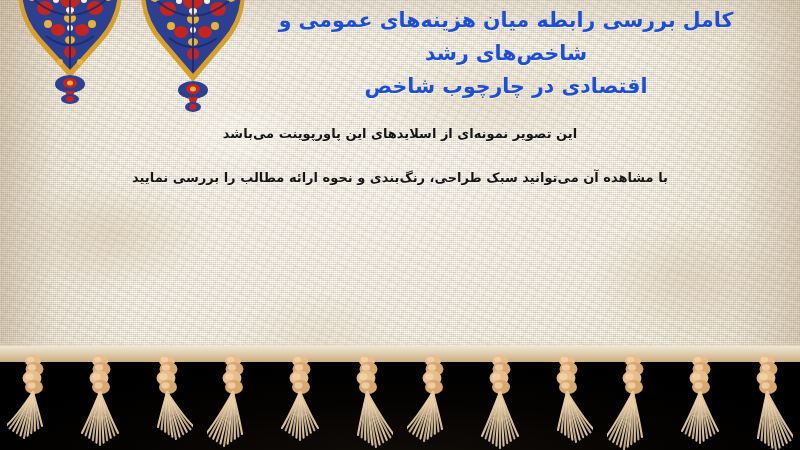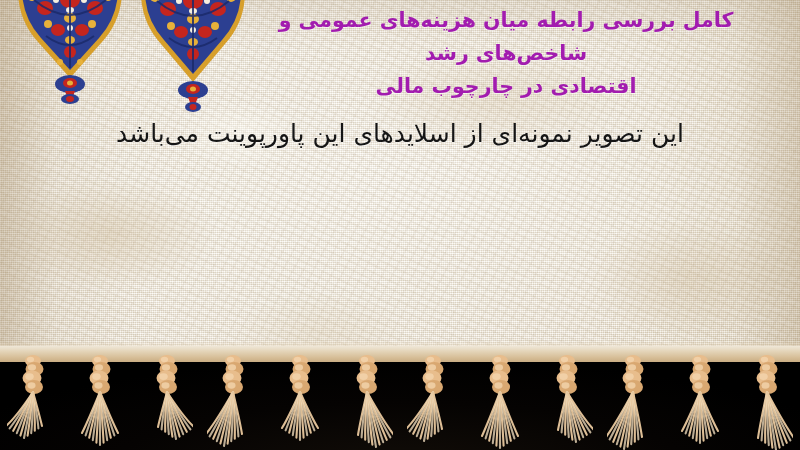--- a/index.html
+++ b/index.html
@@ -68,40 +68,40 @@
   .text-layer {
     position: absolute;
     inset: 0;
   }
   .title {
     position: absolute;
     top: 4px;
     right: 14px;
     width: 560px;
     text-align: center;
-    color: #a21caf;
+    color: #1d4ed8;
     font-size: 20.5px;
     font-weight: 700;
     line-height: 33px;
     letter-spacing: 0px;
     text-shadow: 0 1px 0 rgba(255,255,255,0.45);
     direction: rtl;
   }
   .body-block {
     position: absolute;
     top: 112px;
     right: 0;
     left: 0;
     text-align: center;
     direction: rtl;
   }
   .body-line {
     color: #151515;
-    font-size: 25px;
-    font-weight: 400;
+    font-size: 13px;
+    font-weight: 700;
     line-height: 44px;
     text-shadow: 0 1px 0 rgba(255,255,255,0.42);
     white-space: nowrap;
   }
 
   
   .ornament {
     position: absolute;
     top: -44px;
   }
@@ -276,25 +276,26 @@
         <ellipse cx="0" cy="0" rx="8" ry="5" fill="#2c3f91"></ellipse>
         <ellipse cx="0" cy="0" rx="3.5" ry="3" fill="#c4251e"></ellipse>
       </g>
     </svg>
   </div>
 
   <div class="text-layer">
 
     <div class="title">
       <div>کامل بررسی رابطه میان هزینه‌های عمومی و شاخص‌های رشد</div>
-      <div>اقتصادی در چارچوب مالی</div>
+      <div>اقتصادی در چارچوب شاخص</div>
     </div>
 
     <div class="body-block">
       <div class="body-line">این تصویر نمونه‌ای از اسلایدهای این پاورپوینت می‌باشد</div>
+      <div class="body-line">با مشاهده آن می‌توانید سبک طراحی، رنگ‌بندی و نحوه ارائه مطالب را بررسی نمایید</div>
     </div>
 
   </div>
 
   <div class="fringe-zone">
     <div class="fringe-black"></div>
     <div class="fringe-soft"></div>
     <div class="fringe-edge"></div>
     <div id="tassels">
         <div class="tassel" style="left: 7.33333px;"><svg width="52" height="96" viewBox="0 0 52 96">

